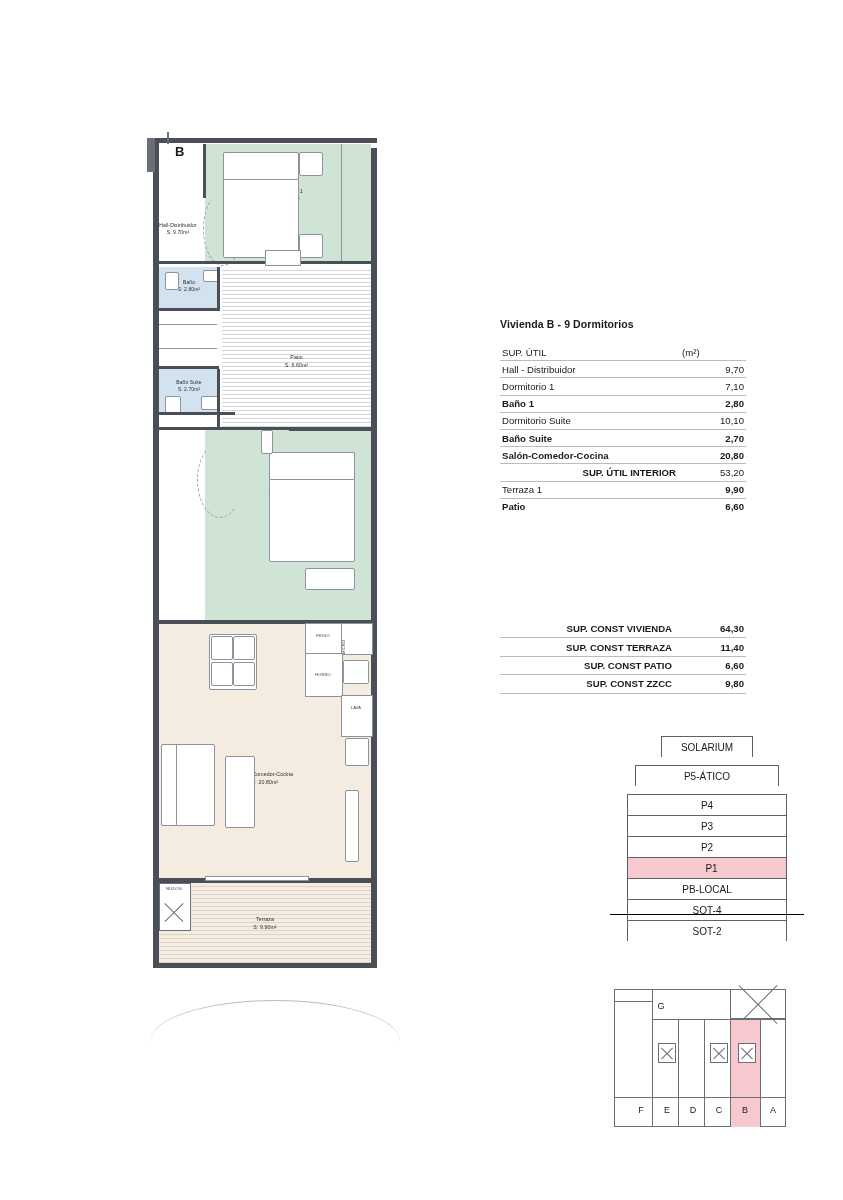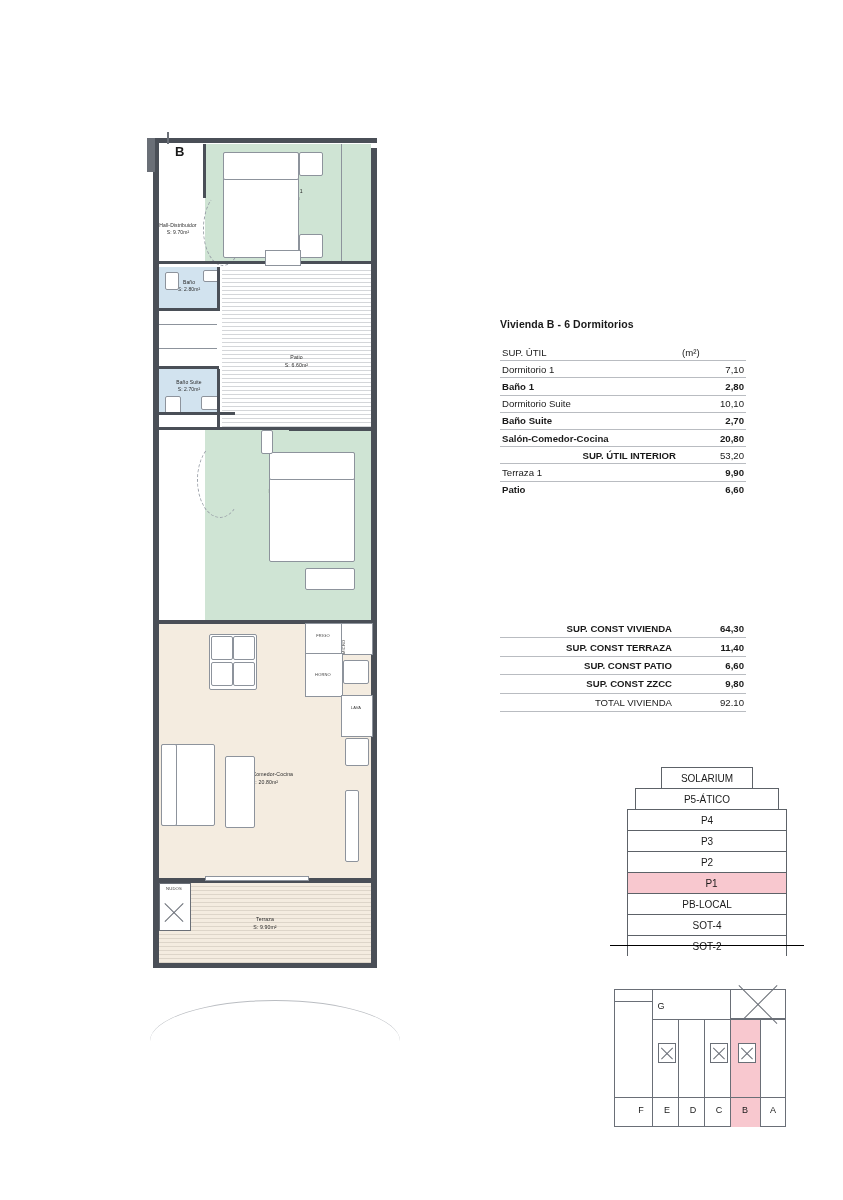--- a/index.html
+++ b/index.html
@@ -176,37 +176,37 @@
     padding: 3.2px 0;
     border-bottom: 0.8px solid #b9bcc1;
   }
   .tbl2 td.lab { text-align: right; padding-right: 10px; }
   .tbl2 td.val { text-align: right; width: 62px; padding-right: 2px; }
 
   
   #stack {
     position: absolute;
     left: 627px;
-    top: 767px;
+    top: 736px;
     width: 160px;
   }
   .stk-row {
     box-sizing: border-box;
     border: 1px solid #5d6268;
     border-bottom: none;
     text-align: center;
     font-size: 10px;
     padding: 4.5px 0;
     background: #ffffff;
     position: relative;
   }
   .stk-row:last-child { border-bottom: 1px solid #5d6268; }
   .stk-row.pink { background: #f8c8cf; padding-left: 9px; }
   .stk-row.narrow { margin: 0 34px; }
-  .stk-row.narrow2 { margin: 0 8px; }
+  .stk-row.narrow2 { margin: 8px 8px; }
   .ground-line {
     position: absolute;
     left: -17px;
     width: 194px;
     height: 1.4px;
     background: #000000;
     top: 178px;
   }
 
   
@@ -390,26 +390,30 @@
   <div class="nudos-box" style="left:14px; top:753px; width:30px; height:46px;"></div>
   <div class="appl-label" style="left:14px; top:756px; width:30px; font-size:4.2px;">NUDOS</div>
   <div class="xcross" style="left:16px; top:768px; width:26px; height:28px;"></div>
 
   <div class="blabel" style="left:30px; top:14px;">B</div>
 </div>
 
 <div class="curve-bottom"></div>
 
 <div id="legend">
-  <div class="title">Vivienda B - 6 Dormitorios</div>
+  <div class="title">Vivienda B - 9 Dormitorios</div>
   <table class="tbl">
     <tbody>
         <tr class="head">
       <td class="lab">SUP. ÚTIL</td>
       <td class="val unit">(m²)</td>
+    </tr>
+    <tr>
+      <td class="lab">Hall - Distribuidor</td>
+      <td class="val">9,70</td>
     </tr>
     <tr>
       <td class="lab">Dormitorio 1</td>
       <td class="val">7,10</td>
     </tr>
     <tr>
       <td class="lab b">Baño 1</td>
       <td class="val b">2,80</td>
     </tr>
     <tr>
@@ -451,24 +455,20 @@
       <td class="lab b">SUP. CONST TERRAZA</td>
       <td class="val b">11,40</td>
     </tr>
     <tr>
       <td class="lab b">SUP. CONST PATIO</td>
       <td class="val b">6,60</td>
     </tr>
     <tr>
       <td class="lab b">SUP. CONST ZZCC</td>
       <td class="val b">9,80</td>
-    </tr>
-    <tr>
-      <td class="lab">TOTAL VIVIENDA</td>
-      <td class="val">92.10</td>
     </tr>
   </tbody>
     </table>
 </div>
 
 <div id="stack">
   <div class="stk-row narrow">SOLARIUM</div>
   <div class="stk-row narrow2">P5-ÁTICO</div>
   <div class="stk-row">P4</div>
   <div class="stk-row">P3</div>

